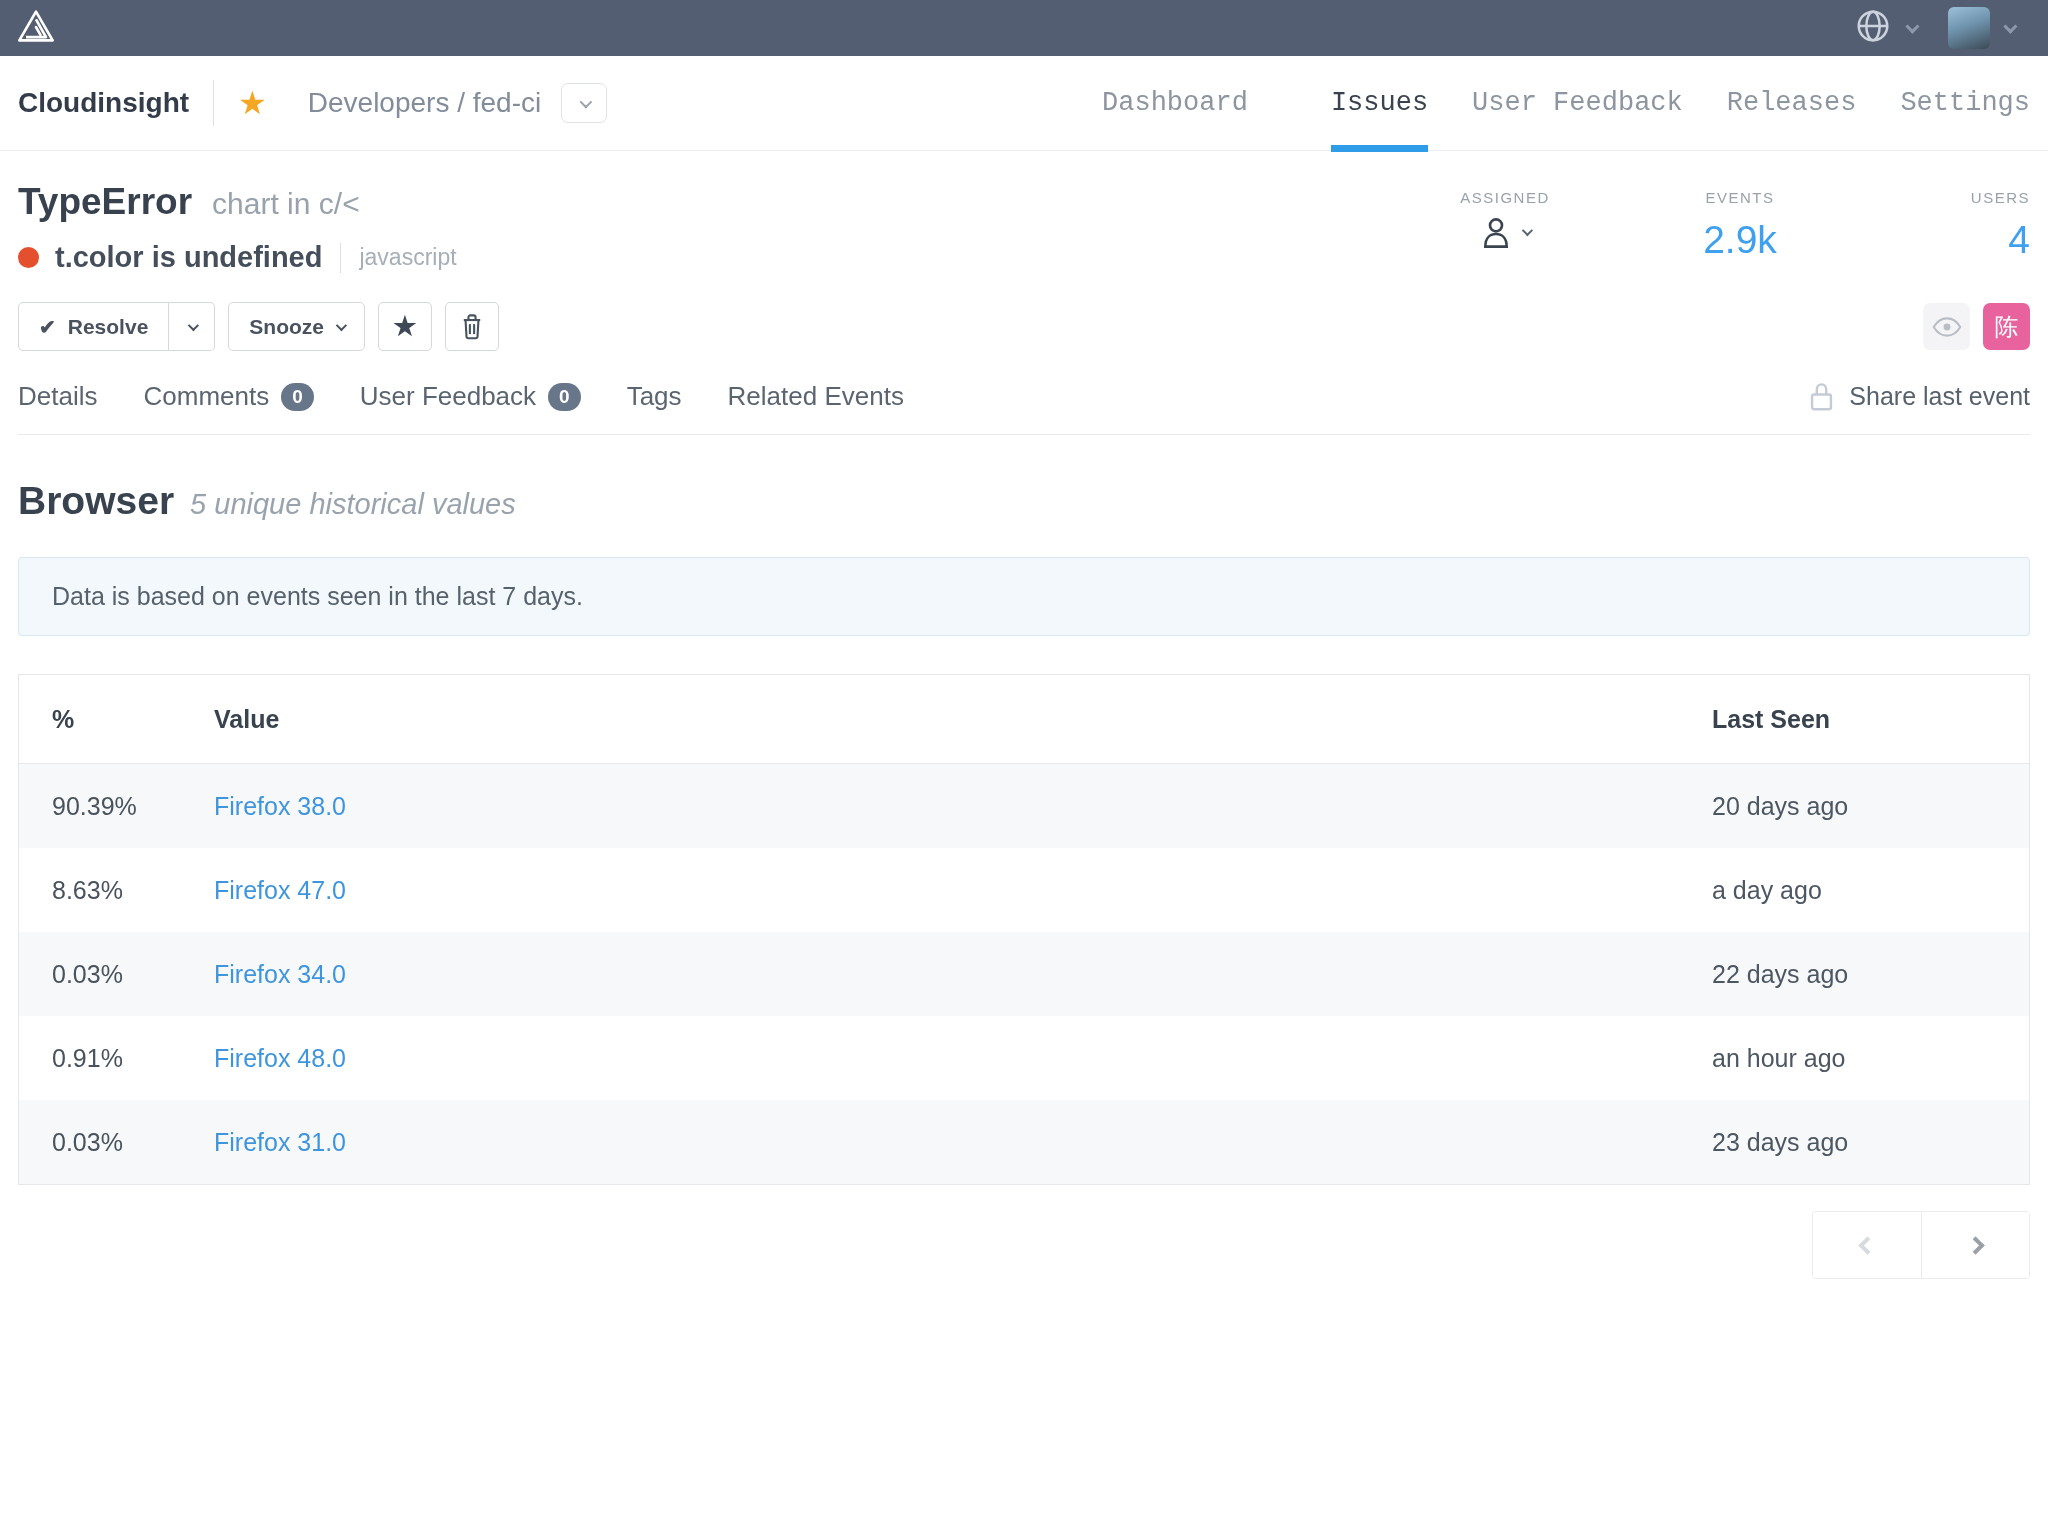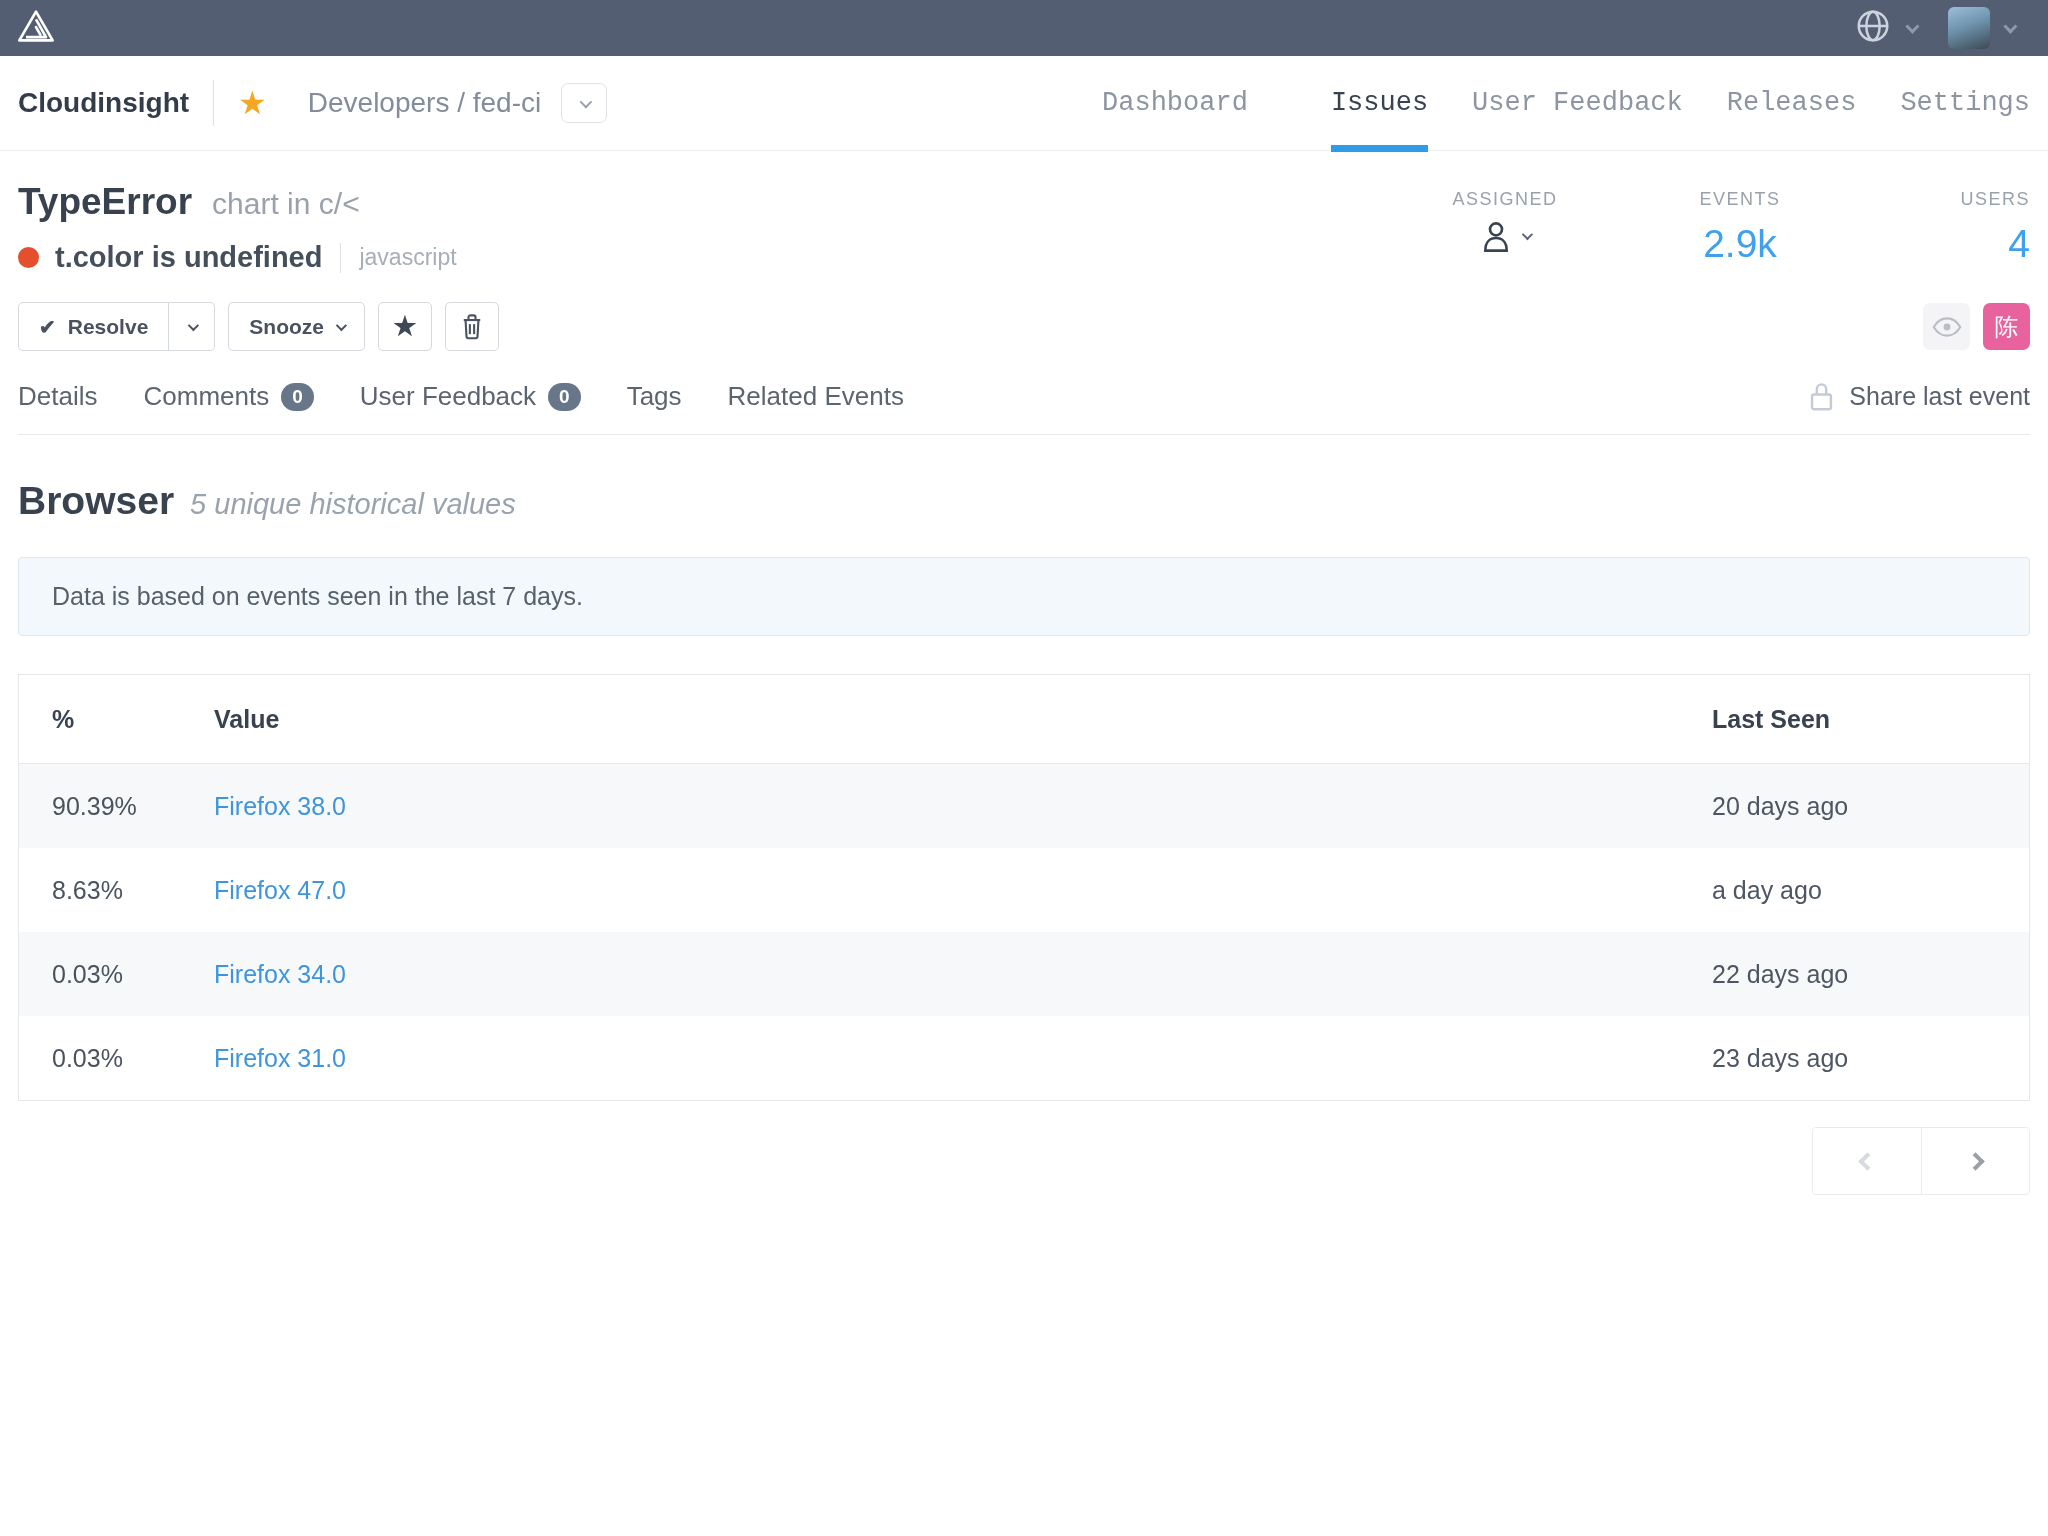--- a/index.html
+++ b/index.html
@@ -42,21 +42,21 @@
   .issue-culprit { font-size:30px; color:#99a2ac; margin-left:20px; }
   .msg-row { display:flex; align-items:center; margin-top:18px; }
   .err-dot { width:21px; height:21px; border-radius:50%; background:#e4502e; margin-right:16px; }
   .issue-msg { font-size:29px; font-weight:600; color:#454f5b; }
   .msg-divider { width:1px; height:30px; background:#dcdfe3; margin:0 18px; }
   .issue-annot { font-size:23px; color:#a6aeb7; }
 
   .stats { display:flex; gap:125px; padding-top:8px; }
   .stat { text-align:center; min-width:110px; }
   .stat.right { text-align:right; }
-  .stat-label { font-size:18px; color:#99a1ab; letter-spacing:1.5px; }
+  .stat-label { font-size:15px; color:#99a1ab; letter-spacing:1.5px; }
   .stat-value { font-size:39px; color:#3fa0ef; margin-top:12px; }
   .assignee { margin-top:8px; display:flex; align-items:center; justify-content:center; gap:10px;
               color:#39434f; cursor:pointer; }
   .assignee .chev { width:8px; height:8px; border-width:2.5px; color:#5a6472; }
 
   
   .actions { display:flex; align-items:center; margin-top:28px; gap:13px; }
   .btn { height:49px; background:#fff; border:1px solid #d5d8dd; border-radius:5px;
          display:inline-flex; align-items:center; justify-content:center;
          font-size:21px; font-weight:bold; color:#49525e; padding:0 20px; cursor:pointer; }
@@ -288,20 +288,26 @@
       <span class="cell val"><span>Firefox 47.0</span></span>
       <span class="cell seen">a day ago</span>
     </div>
     <div class="trow">
       <span class="bar-track"><span class="bar" style="width: 0.03%;"></span></span>
       <span class="cell pct">0.03%</span>
       <span class="cell val"><span>Firefox 34.0</span></span>
       <span class="cell seen">22 days ago</span>
     </div>
     <div class="trow">
+      <span class="bar-track"><span class="bar" style="width: 0.91%;"></span></span>
+      <span class="cell pct">0.91%</span>
+      <span class="cell val"><span>Firefox 48.0</span></span>
+      <span class="cell seen">an hour ago</span>
+    </div>
+    <div class="trow">
       <span class="bar-track"><span class="bar" style="width: 0.03%;"></span></span>
       <span class="cell pct">0.03%</span>
       <span class="cell val"><span>Firefox 31.0</span></span>
       <span class="cell seen">23 days ago</span>
     </div>
   </div>
 
   <div class="pag-wrap">
     <div class="pager">
       <button class="page-btn">

